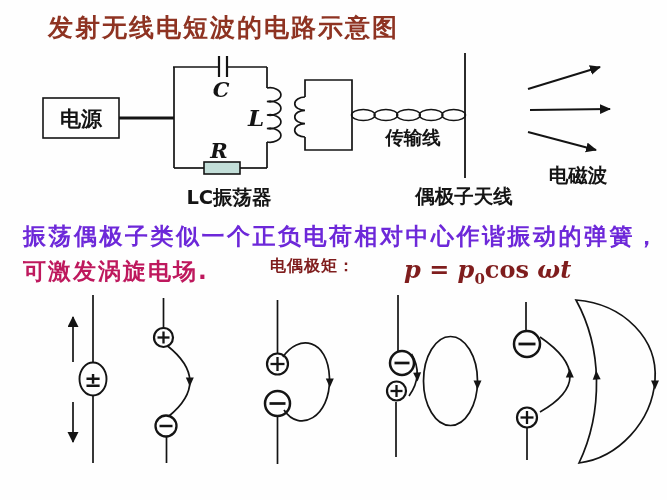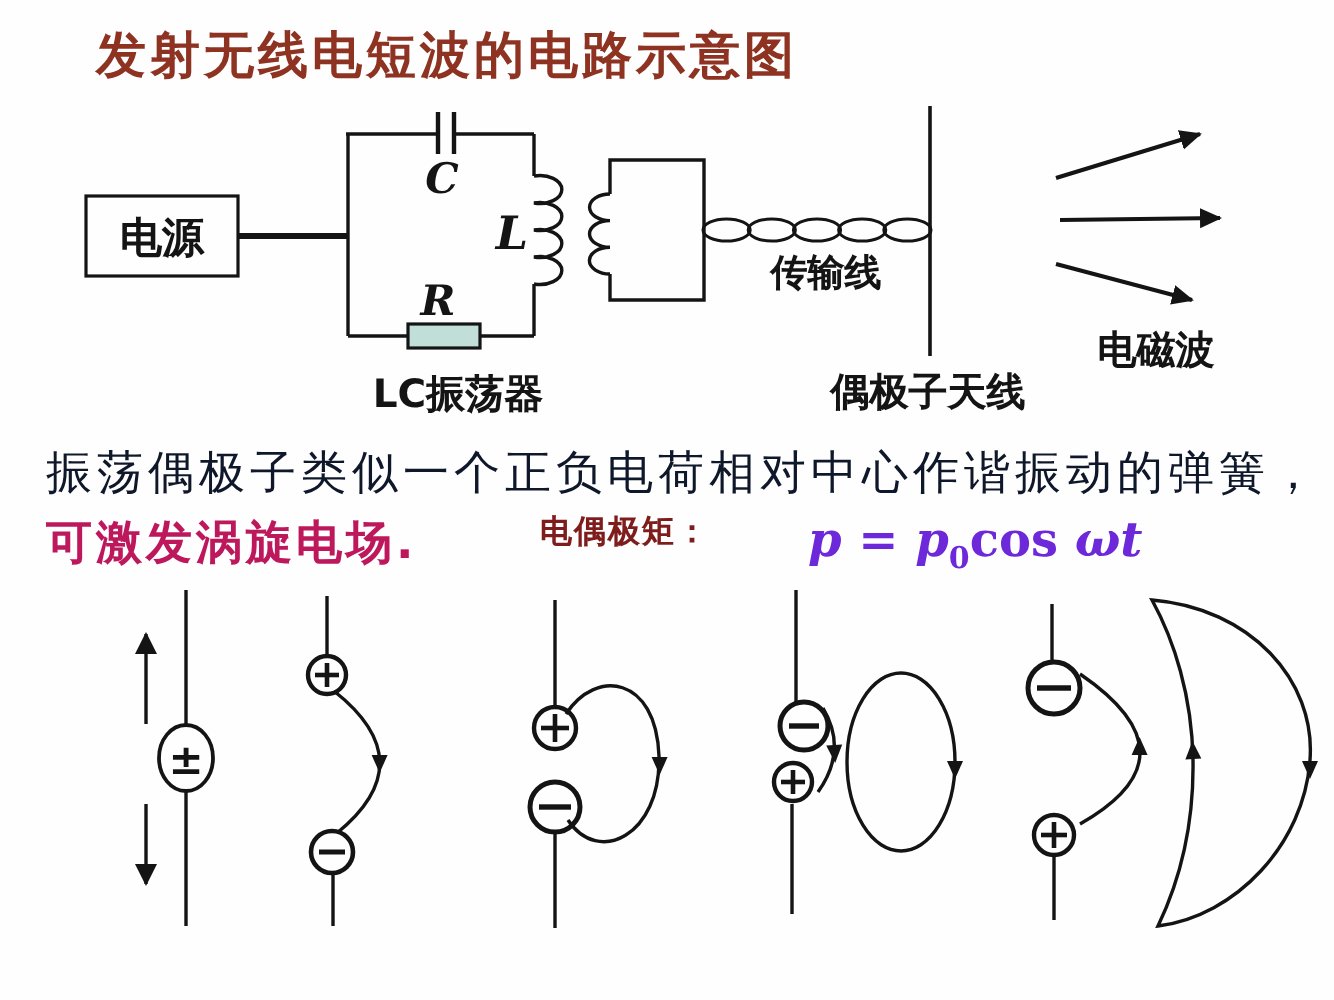--- a/index.html
+++ b/index.html
@@ -1,27 +1,27 @@
 <!DOCTYPE html>
 <html><head>
 <meta charset="utf-8">
 <style>
   html,body{margin:0;padding:0;background:#fff;}
   .page{position:relative;width:667px;height:500px;background:#fefefe;overflow:hidden;
         font-family:"DejaVu Sans","Liberation Sans",sans-serif;}
   .title{position:absolute;left:48px;top:11px;font-size:25px;font-weight:bold;
          color:#8e3322;letter-spacing:2px;white-space:nowrap;}
   svg{position:absolute;left:0;}
-  .desc1{position:absolute;left:23px;top:221px;font-size:23px;font-weight:400;color:#0f172a;
+  .desc1{position:absolute;left:23px;top:221px;font-size:23px;font-weight:700;color:#6d28d9;
          letter-spacing:2.5px;white-space:nowrap;}
   .desc2{position:absolute;left:23px;top:256px;font-size:23px;font-weight:600;color:#be185d;
          letter-spacing:2px;white-space:nowrap;}
   .moment{position:absolute;left:270px;top:256px;font-size:16px;font-weight:600;color:#7f1d1d;
           letter-spacing:1px;white-space:nowrap;}
-  .formula{position:absolute;left:404px;top:255px;font-size:24px;font-weight:bold;color:#6d28d9;
+  .formula{position:absolute;left:404px;top:255px;font-size:24px;font-weight:bold;color:#7f1d1d;
            font-family:"DejaVu Serif","Liberation Serif",serif;white-space:nowrap;}
   .formula .it{font-style:italic;}
   .formula sub{font-size:15px;}
   text{fill:#141414;}
   .cjk-label{font-family:"DejaVu Sans","Liberation Sans",sans-serif;font-weight:bold;}
   .sym-label{font-family:"DejaVu Serif","Liberation Serif",serif;font-weight:bold;font-style:italic;}
 </style>
 </head>
 <body>
 

